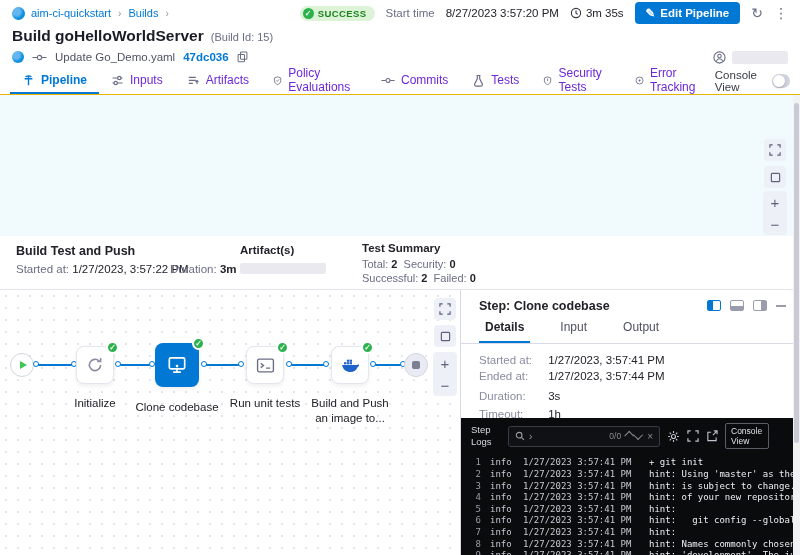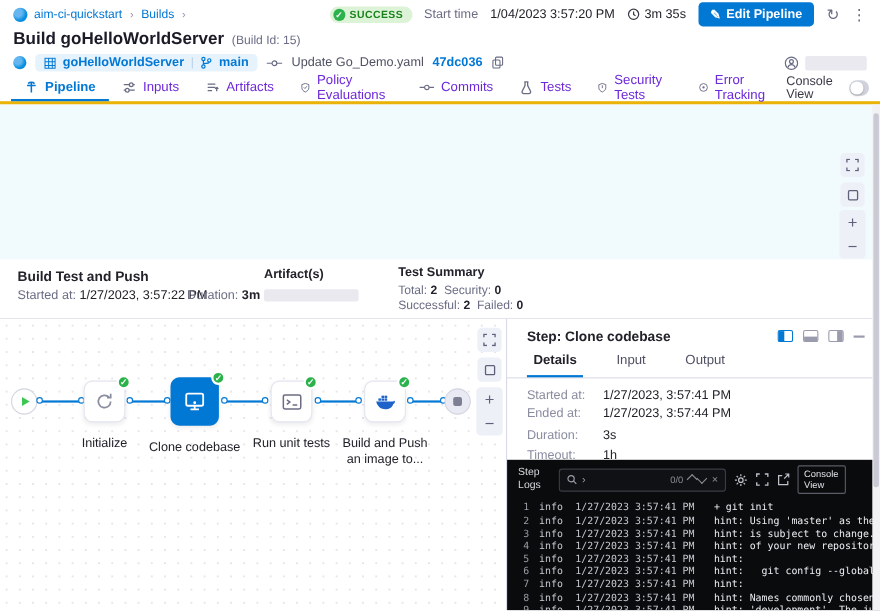--- a/index.html
+++ b/index.html
@@ -29,21 +29,21 @@
   .repo-pill { display:flex; align-items:center; gap:6px; background:#e7f3fc; border-radius:4px; padding:2px 8px; }
   .repo-name, .branch-name { color:#0278d5; font-size:11.5px; font-weight:bold; }
   .pill-sep { color:#b9cfe2; font-size:11px; }
   .commit-msg { color:#4f5162; font-size:11.5px; }
   .commit-sha { color:#0278d5; font-size:11.5px; font-weight:bold; }
   .repo-right { margin-left:auto; display:flex; align-items:center; gap:6px; }
   .redacted { background:#e9e9ef; border-radius:2px; }
   .user-redacted { width:56px; height:13px; }
 
   
-  .tab-bar { position:absolute; left:0; top:68px; width:800px; height:27px; display:flex; align-items:stretch; gap:0; border-bottom:3px solid #eab308; padding:0 10px; background:#fff; }
+  .tab-bar { position:absolute; left:0; top:68px; width:800px; height:27px; display:flex; align-items:stretch; gap:0; border-bottom:1px solid #eab308; padding:0 10px; background:#fff; }
   .tab { display:flex; align-items:center; gap:6px; padding:0 12px; font-size:12px; color:#6d28d9; cursor:pointer; border-bottom:2px solid transparent; }
   .tab svg { color:#6b6d85; }
   .tab.active { color:#0278d5; font-weight:bold; border-bottom-color:#0278d5; }
   .tab.active svg { color:#0278d5; }
   .console-view { margin-left:auto; display:flex; align-items:center; gap:7px; font-size:11.5px; color:#383946; }
   .toggle { width:26px; height:14px; border-radius:7px; background:#d0d2dd; position:relative; cursor:pointer; }
   .toggle .knob { position:absolute; left:1px; top:1px; width:12px; height:12px; border-radius:50%; background:#fff; box-shadow:0 1px 2px rgba(0,0,0,.25); }
 
   
   .upper-canvas { position:absolute; left:0; top:95px; width:800px; height:141px; background:#f1fafd; }
@@ -136,21 +136,21 @@
     <a class="crumb">aim-ci-quickstart</a>
     <span class="crumb-sep">›</span>
     <a class="crumb">Builds</a>
     <span class="crumb-sep">›</span>
     <div class="hdr-right">
       <span class="badge-success">
         <span class="badge-check">✓</span>
         <span>SUCCESS</span>
       </span>
       <span class="hdr-txt muted">Start time</span>
-      <span class="hdr-txt">1/04/2023 3:57:20 PM</span>
+      <span class="hdr-txt">8/27/2023 3:57:20 PM</span>
       <span class="elapsed">
         <svg width="12" height="12" viewBox="0 0 14 14">
             <circle cx="7" cy="7" r="5.4" fill="none" stroke="#383946" stroke-width="1.3"></circle>
             <path d="M7 4v3.2l2 1.4" fill="none" stroke="#383946" stroke-width="1.3"></path>
           </svg>
         <span>3m 35s</span>
       </span>
       <button class="btn-primary">
         <span>✎</span>
         <span>Edit Pipeline</span>
@@ -160,36 +160,20 @@
     </div>
   </div>
 
   <div class="title-row">
     <span class="page-title">Build goHelloWorldServer</span>
     <span class="build-id">(Build Id: 15)</span>
   </div>
 
   <div class="repo-row">
     <span class="logo-dot" style="width:12px;height:12px;"></span>
-    <span class="repo-pill">
-      <svg width="11" height="11" viewBox="0 0 12 12">
-          <path d="M1 1h10v10H1zM1 4.6h10M1 8.2h10M4.6 1v10M8.2 1v10" fill="none" stroke="#0278d5" stroke-width="1"></path>
-        </svg>
-      <span class="repo-name">goHelloWorldServer</span>
-      <span class="pill-sep">|</span>
-      <svg width="11" height="12" viewBox="0 0 12 13">
-          <g fill="none" stroke="#0278d5" stroke-width="1.2">
-            <circle cx="3.2" cy="2.8" r="1.6"></circle>
-            <circle cx="3.2" cy="10.2" r="1.6"></circle>
-            <circle cx="9" cy="4.2" r="1.6"></circle>
-            <path d="M3.2 4.4v4.2M3.2 7.4c3.2 0 5.8-.6 5.8-1.6"></path>
-          </g>
-        </svg>
-      <span class="branch-name">main</span>
-    </span>
     <svg width="15" height="9" viewBox="0 0 16 9">
         <g stroke="#6b6d85" stroke-width="1.2" fill="none">
           <circle cx="8" cy="4.5" r="2.3"></circle>
           <path d="M0.5 4.5h5M10.5 4.5h5"></path>
         </g>
       </svg>
     <span class="commit-msg">Update Go_Demo.yaml</span>
     <span class="commit-sha">47dc036</span>
     <svg width="11" height="12" viewBox="0 0 12 13">
         <g fill="none" stroke="#6b6d85" stroke-width="1.1">

